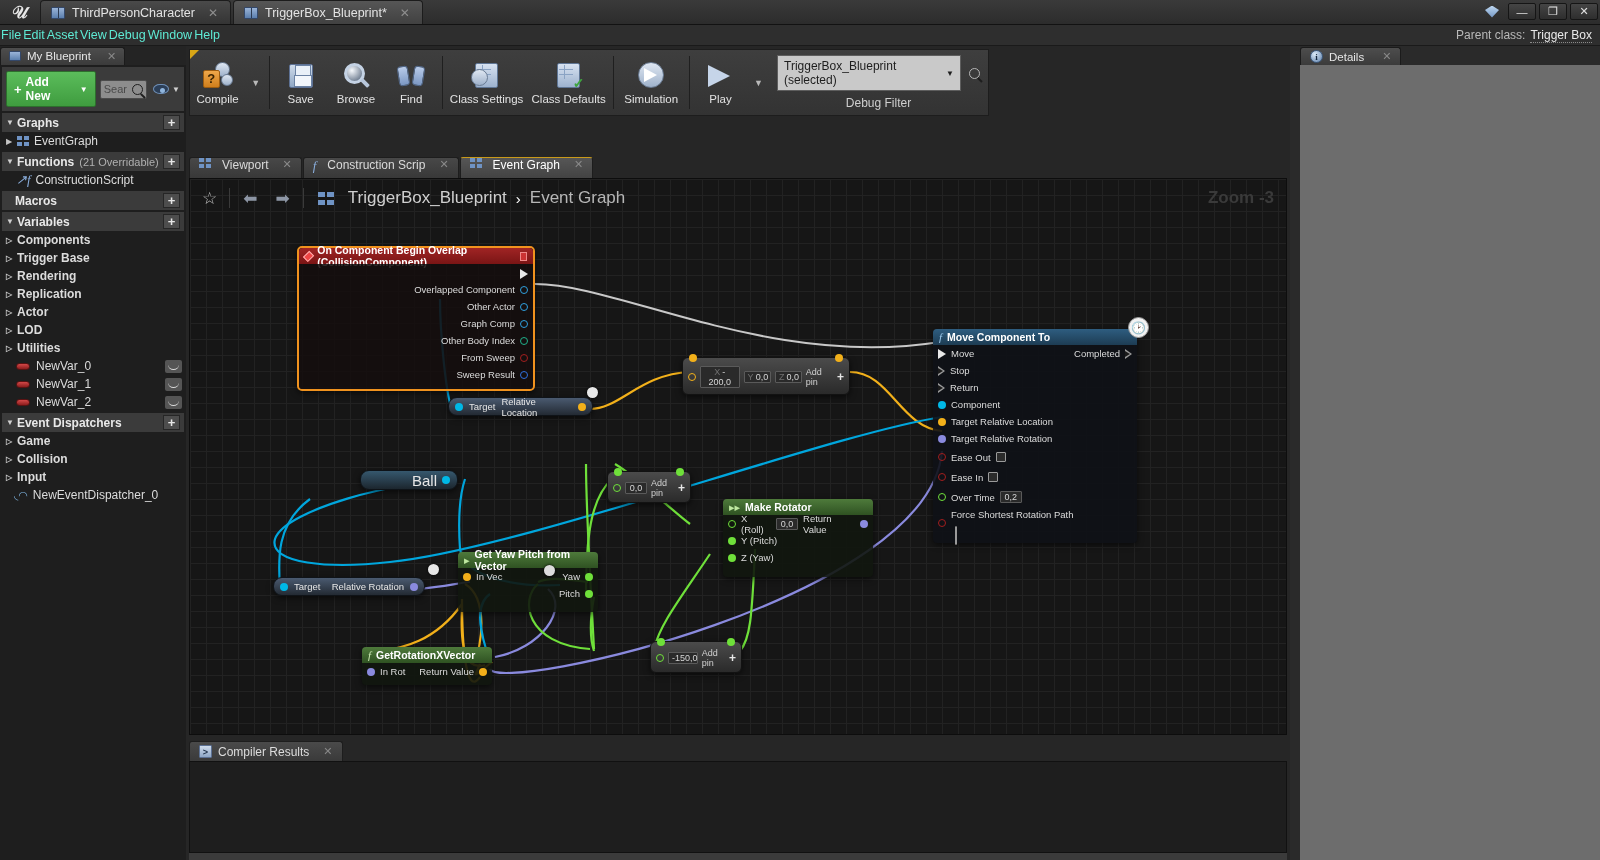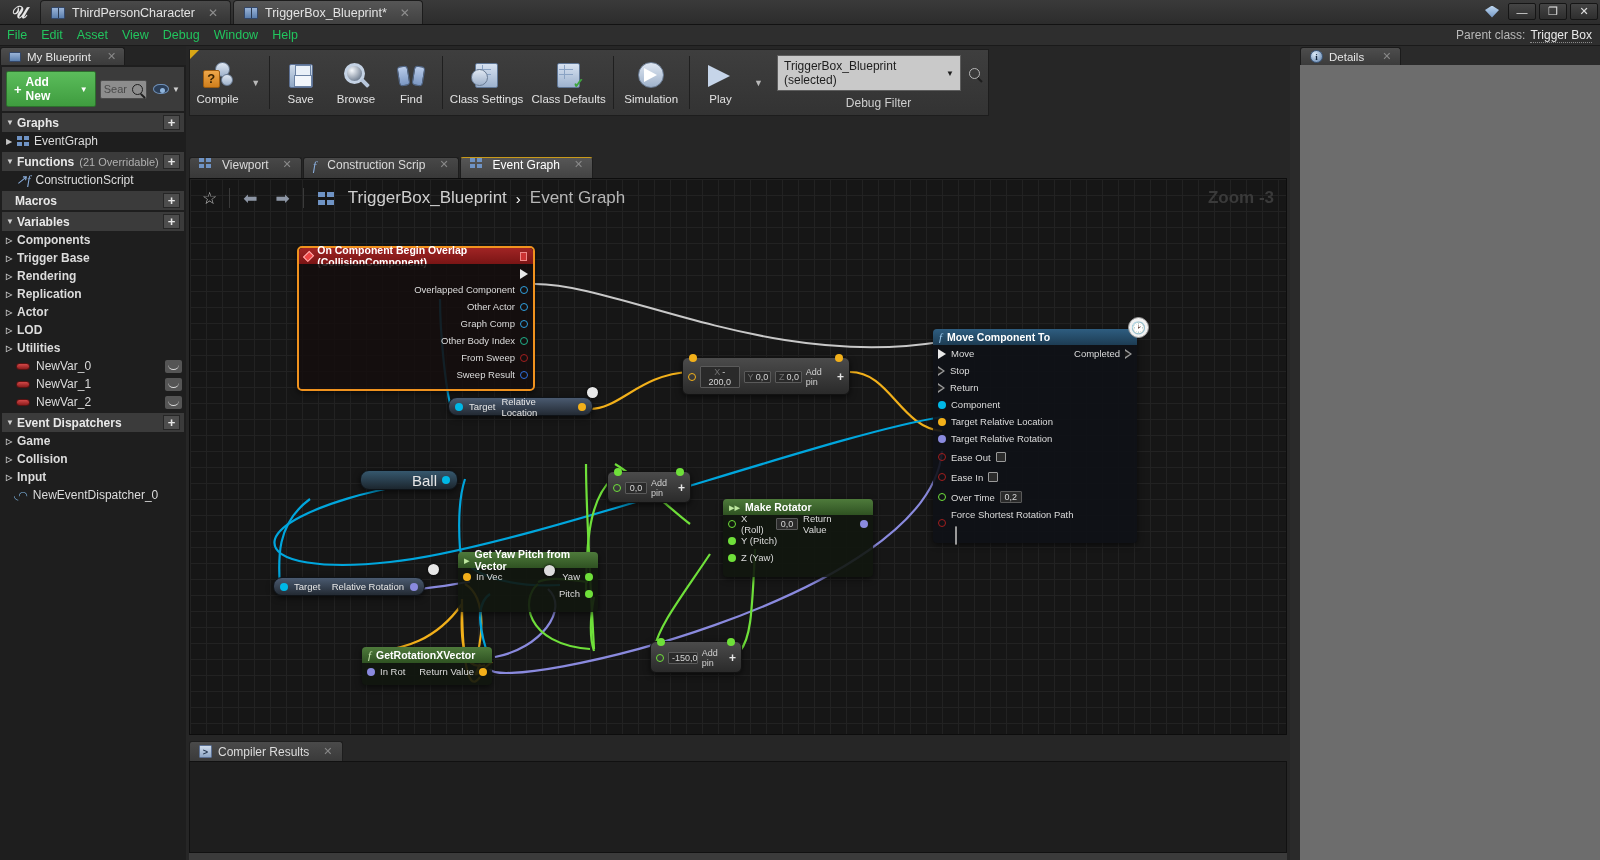--- a/index.html
+++ b/index.html
@@ -50,28 +50,28 @@
     display:flex;align-items:center;justify-content:center;
     color:#e0e0e0;font-size:11px;
   }
 
   
   .menubar {
     position:absolute; left:0; top:25px; width:1600px; height:21px;
     background:#2e2e2e; border-bottom:1px solid #1a1a1a;
     display:flex; align-items:center;
   }
-  .menubar .mi { padding:0 7px; font-size:12.5px; color:#22c55e; line-height:21px; }
+  .menubar .mi { padding:0 1px; font-size:12.5px; color:#5eead4; line-height:21px; }
   .parentclass { margin-left:auto; display:flex; align-items:center; gap:5px; padding-right:8px; font-size:12px;}
   .parentclass .lbl { color:#b9b9b9; }
   .parentclass .val { color:#e9e9e9; border-bottom:1px dotted #8a8a8a; }
 
   
   .leftpanel { position:absolute; left:0; top:46px; width:186px; height:814px; background:#1e1e1e; }
-  .panel-tabrow { height:19px; display:flex; align-items:flex-end; background:#242424; }
+  .panel-tabrow { height:19px; display:flex; align-items:center; background:#242424; }
   .panel-tab {
     height:18px; display:flex; align-items:center; gap:6px; padding:0 8px;
     background:linear-gradient(#4d4d4d,#3b3b3b); border:1px solid #1b1b1b; border-bottom:none;
     border-top-left-radius:3px;border-top-right-radius:3px;
     font-size:11.5px; color:#e6e6e6;
   }
   .panel-tab .bookicon { width:12px;height:10px;border-radius:1px;
     background:linear-gradient(#9ab4d8,#5b7fae); border:1px solid #34486a; }
   .panel-tab .xclose { color:#888; font-size:11px; margin-left:10px; }
 

